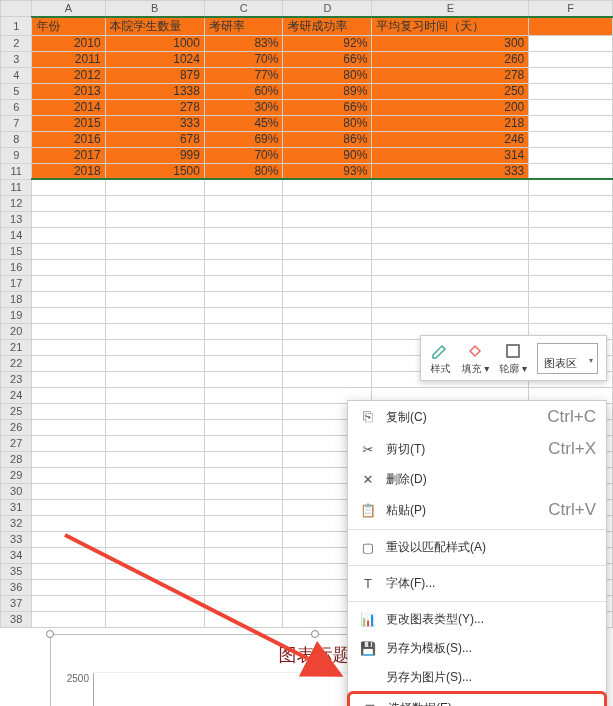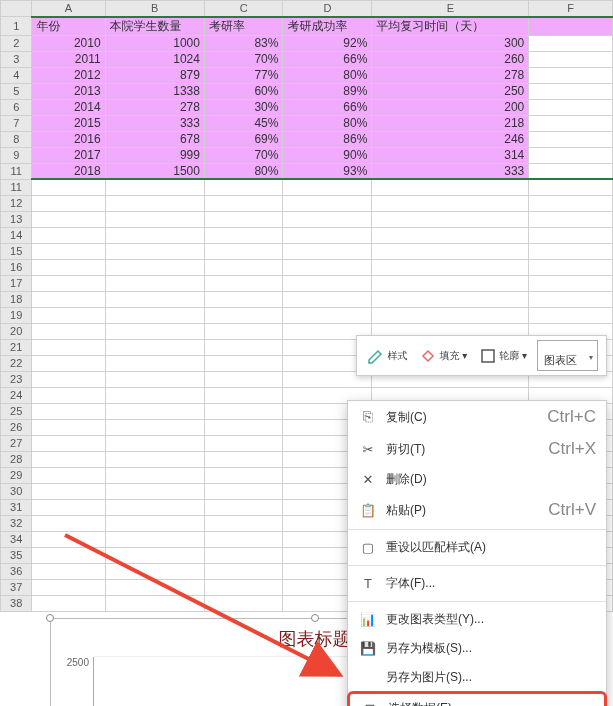--- a/index.html
+++ b/index.html
@@ -5,21 +5,21 @@
   * { box-sizing: border-box; margin: 0; padding: 0; font-family: "Microsoft YaHei", Arial, sans-serif; }
   body { background: #fff; font-size: 12px; color: #333; width: 613px; }
   
   
   .sheet { border-collapse: collapse; width: 100%; }
   .sheet th, .sheet td { border: 1px solid #d0d0d0; height: 16px; padding: 0 4px; font-weight: normal; }
   .sheet th { background: #e8e8e8; text-align: center; color: #555; font-size: 11px; }
   .sheet .rownum { background: #e8e8e8; text-align: center; width: 30px; color: #555; font-size: 11px; }
   .sheet td { text-align: right; font-size: 12px; }
   .sheet .hdr td { text-align: left; background: #d9e4f1; }
-  .sheet .sel td { background: #f0abfc; }
+  .sheet .sel td { background: #f97316; }
   .sel-border-top td { border-top: 2px solid #2a7a3a; }
   .sel-border-bottom td { border-bottom: 2px solid #2a7a3a; padding-left: 20px; }
   .col-a { width: 70px; }
   .col-b { width: 95px; }
   .col-c { width: 75px; }
   .col-d { width: 85px; }
   .col-e { width: 150px; }
   .col-f { width: 80px; }
   .empty td { background: #fff; }
 
@@ -31,21 +31,21 @@
   .plot { position: relative; height: 205px; display: flex; }
   .yaxis { width: 36px; display:flex; flex-direction:column; justify-content:space-between; align-items:flex-end; padding-right:4px; font-size:10px; color:#666; }
   .bars-area { flex:1; border-left:1px solid #aaa; border-bottom:1px solid #aaa; position:relative; display:flex; align-items:flex-end; padding:0 4px; }
   .grid-line { position:absolute; left:0; right:0; border-top:1px solid #eee; }
   .group { flex:1; display:flex; align-items:flex-end; justify-content:center; gap:2px; height:100%; position:relative; }
 
   
   .float-tb { position:absolute; right:6px; top:335px; background:#fff; border:1px solid #ccc; box-shadow:0 2px 6px rgba(0,0,0,0.2); padding:4px 8px; display:flex; align-items:center; gap:10px; font-size:11px; z-index:5; }
   .float-tb .ico { width:22px; height:22px; display:flex; align-items:center; justify-content:center; border-radius:2px; }
   .float-tb .lbl { font-size:10px; color:#444; }
-  .tb-item { display:flex; flex-direction:row; align-items:center; cursor:pointer; }
+  .tb-item { display:flex; flex-direction:column; align-items:center; cursor:pointer; }
   .chartarea-box { border:1px solid #aaa; padding:12px 20px 2px 6px; font-size:11px; position:relative; }
   .chartarea-box:after { content:"▾"; position:absolute; right:4px; font-size:8px; color:#666; }
 
   
   .ctx { position:absolute; right:6px; top:400px; width:260px; background:#fff; border:1px solid #ccc; box-shadow:0 4px 12px rgba(0,0,0,0.25); z-index:4; font-size:12px; }
   .ctx .item { display:flex; align-items:center; padding:6px 10px; cursor:pointer; position:relative; }
   .ctx .ico2 { width:20px; text-align:center; color:#555; margin-right:8px; font-size:13px; }
   .ctx .shortcut { margin-left:auto; color:#888; font-size:17px; }
   .ctx .sep { height:1px; background:#e0e0e0; margin:3px 0; }
   .ctx .highlight { border:3px solid #e43; border-radius:6px; margin:-1px; }
@@ -353,20 +353,29 @@
       <tr class="empty">
         <th class="rownum">32</th>
         <td></td>
         <td></td>
         <td></td>
         <td></td>
         <td></td>
         <td></td>
       </tr>
       <tr class="empty">
+        <th class="rownum">33</th>
+        <td></td>
+        <td></td>
+        <td></td>
+        <td></td>
+        <td></td>
+        <td></td>
+      </tr>
+      <tr class="empty">
         <th class="rownum">34</th>
         <td></td>
         <td></td>
         <td></td>
         <td></td>
         <td></td>
         <td></td>
       </tr>
       <tr class="empty">
         <th class="rownum">35</th>

